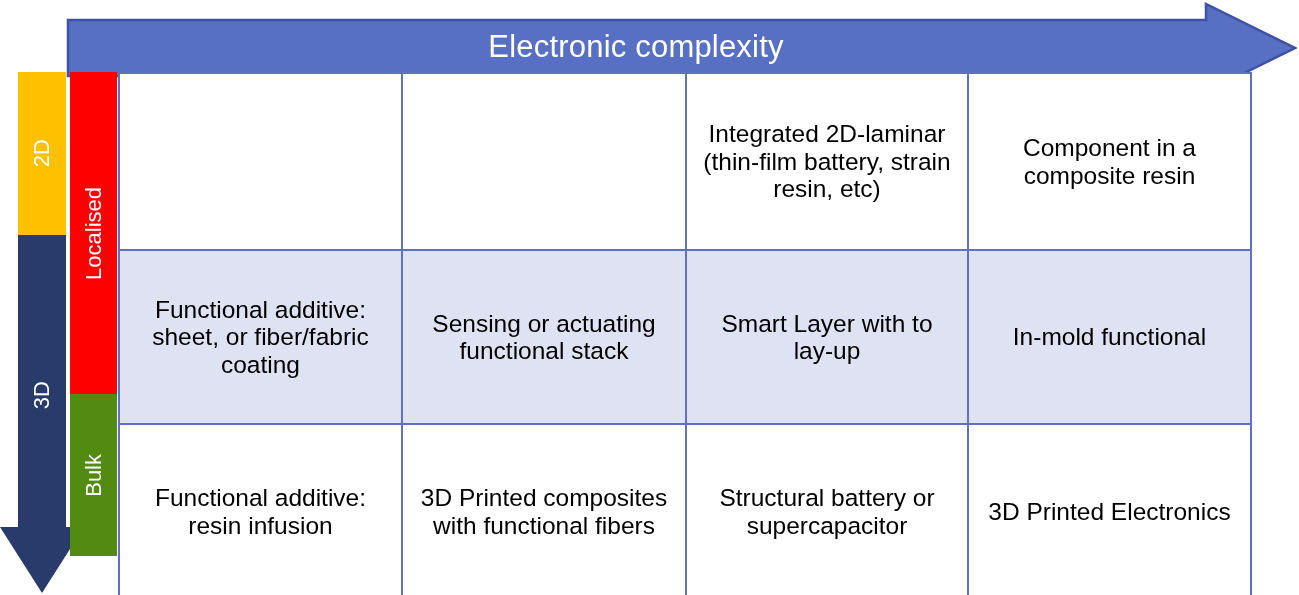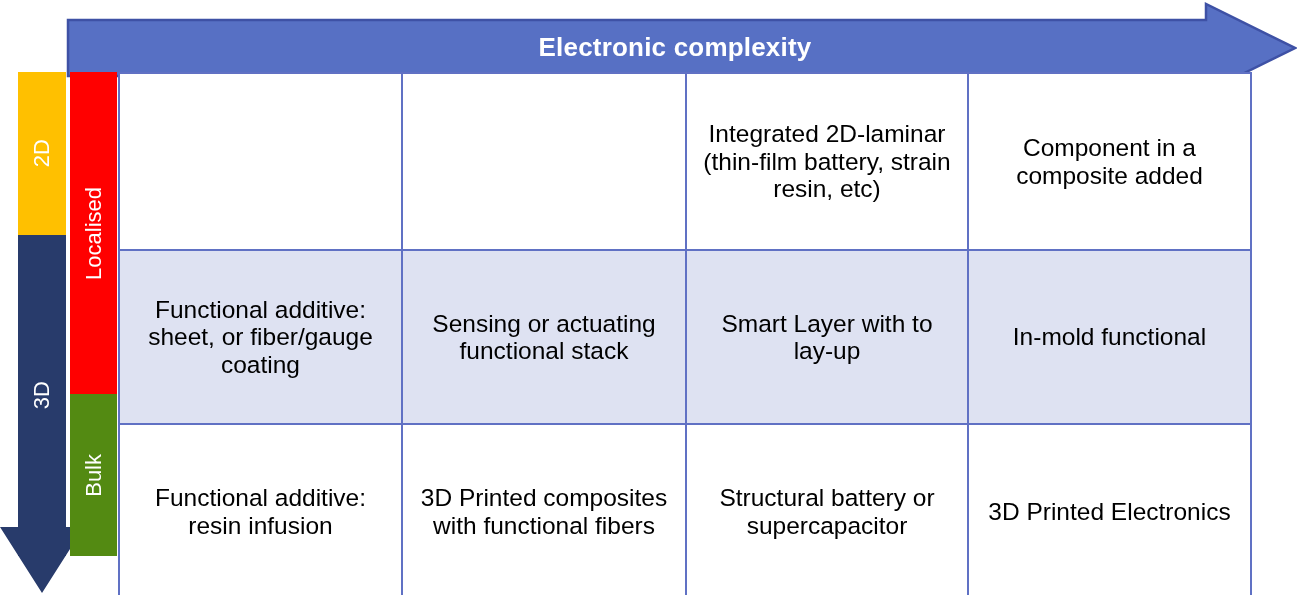--- a/index.html
+++ b/index.html
@@ -34,26 +34,25 @@
   #complexity-arrow-label {
     position: absolute;
     left: 0;
     top: 18px;
     width: 1140px;
     height: 54px;
     display: flex;
     align-items: center;
     justify-content: center;
     color: #ffffff;
-    font-size: 26px;
-    font-weight: bold;
+    font-size: 31px;
+    font-weight: normal;
     letter-spacing: 0.2px;
     white-space: nowrap;
     pointer-events: none;
-    padding-left: 39px;
   }
 
   
   #dimension-arrow {
     position: absolute;
     left: 0px;
     top: 72px;
     width: 86px;
     height: 523px;
   }
@@ -186,24 +185,24 @@
       <col class="c1">
         <col class="c2">
         <col class="c3">
         <col class="c4">
     </colgroup>
     <tbody>
       <tr class="r1">
         <td></td>
         <td></td>
         <td>Integrated 2D-laminar (thin-film battery, strain resin, etc)</td>
-        <td>Component in a composite added</td>
+        <td>Component in a composite resin</td>
       </tr>
       <tr class="r2 row-highlight">
-        <td>Functional additive: sheet, or fiber/gauge coating</td>
+        <td>Functional additive: sheet, or fiber/fabric coating</td>
         <td>Sensing or actuating functional stack</td>
         <td>Smart Layer with to lay-up</td>
         <td>In-mold functional</td>
       </tr>
       <tr class="r3">
         <td>Functional additive: resin infusion</td>
         <td>3D Printed composites with functional fibers</td>
         <td>Structural battery or supercapacitor</td>
         <td>3D Printed Electronics</td>
       </tr>

